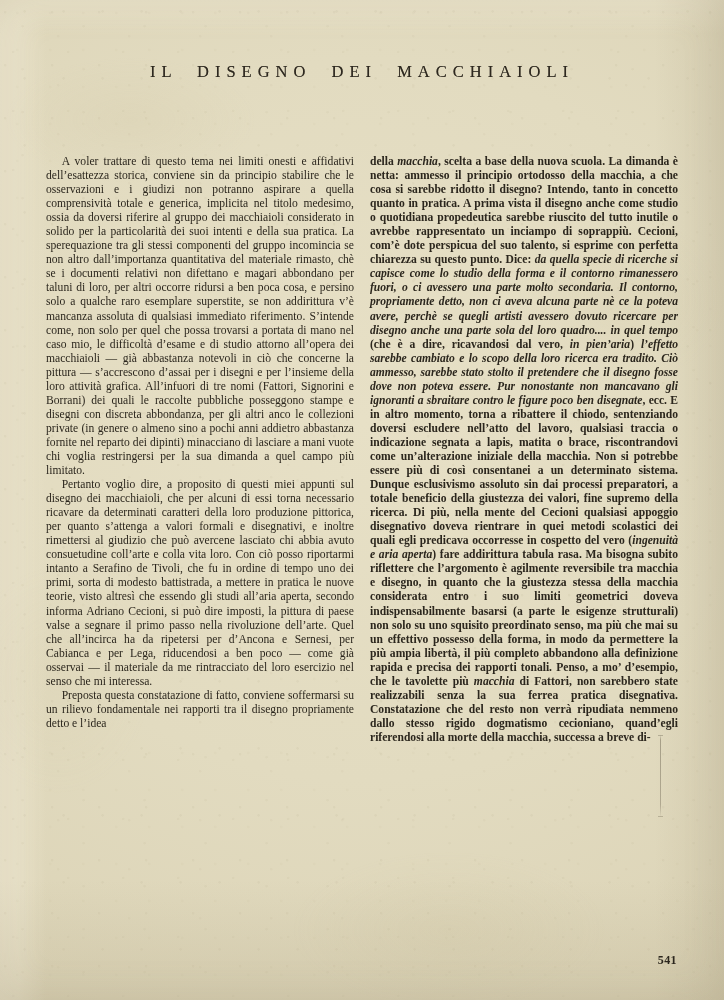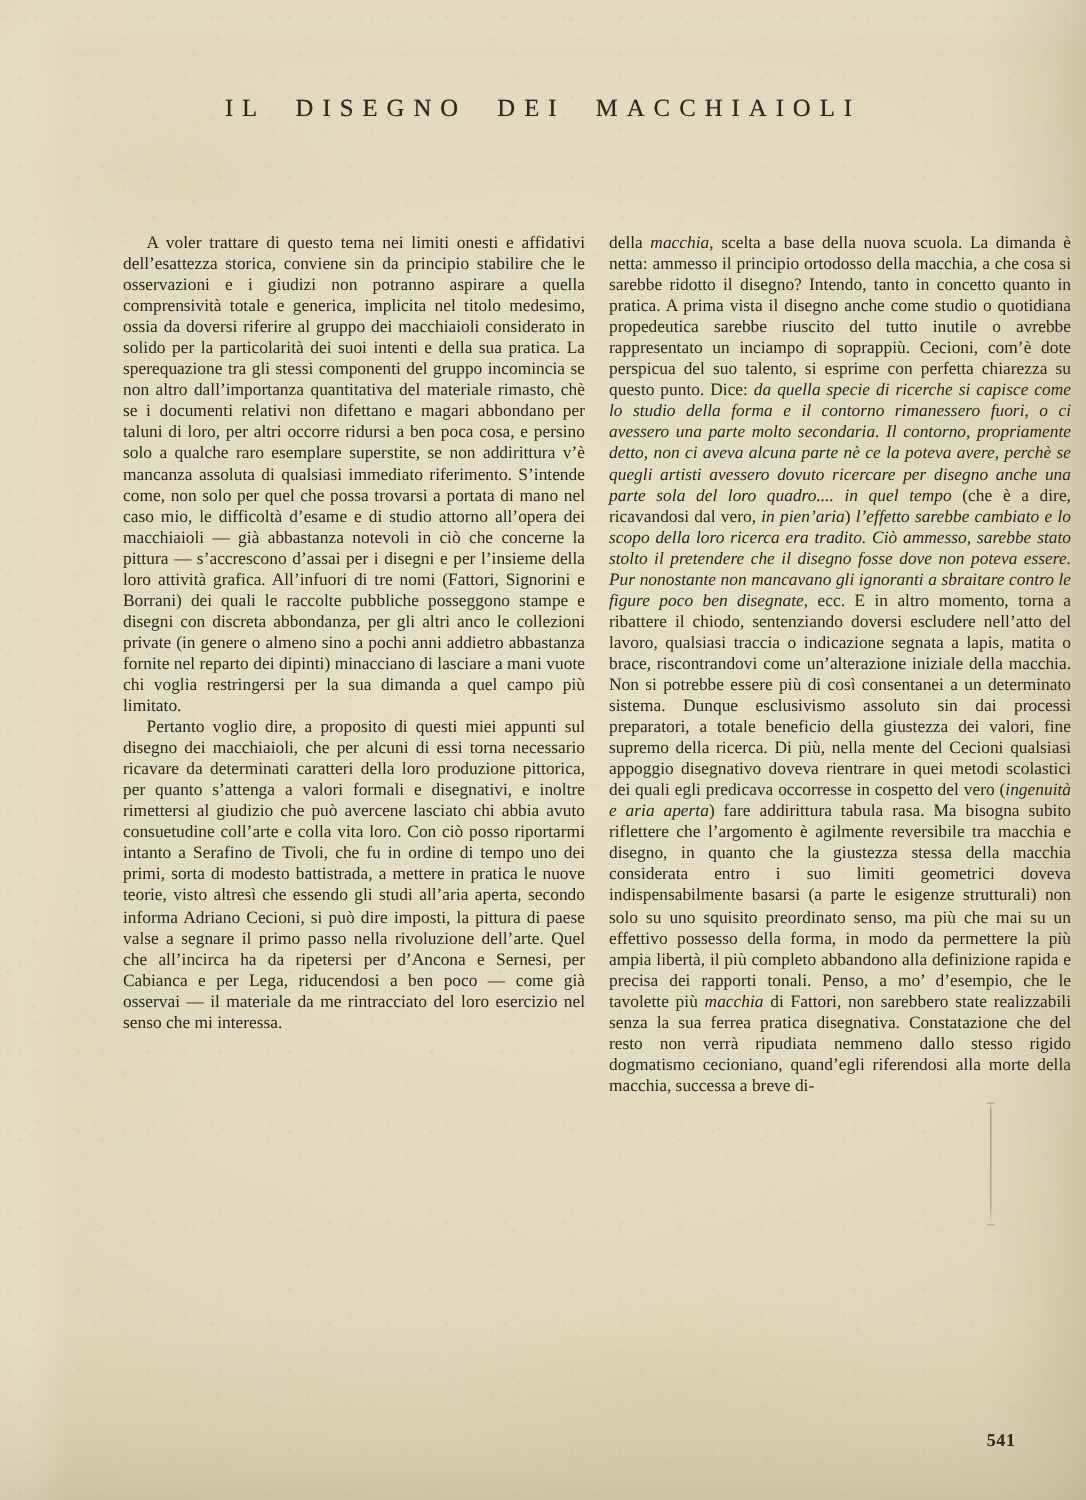--- a/index.html
+++ b/index.html
@@ -97,36 +97,35 @@
 
   
   .columns {
     position: absolute;
     left: 46px;
     top: 155px;
     width: 632px;
     height: 790px;
     display: flex;
     gap: 16px;
-    margin-left: 36px;
   }
   .col {
     width: 309px;
     font-size: 11.6px;
     line-height: 14.05px;
     text-align: justify;
     text-justify: inter-word;
     color: #2b261d;
     hyphens: none;
   }
   .col p {
     margin: 0;
     text-indent: 1.35em;
   }
-  .col p.noindent { text-indent: 0; }
+  .col p.noindent { text-indent: 0; font-weight: bold; }
   .col i, .col em {
     font-style: italic;
   }
   
   .col p { text-align-last: left; }
 
   
   .folio {
     position: absolute;
     right: 47px;
@@ -188,20 +187,21 @@
 
   <div class="content">
 
     <div class="page-title">IL  DISEGNO  DEI  MACCHIAIOLI</div>
 
     <div class="columns">
 
       <div class="col" id="col-left">
           <p><span>A voler trattare di questo tema nei limiti onesti e affidativi dell’esattezza storica, conviene sin da principio stabilire che le osservazioni e i giudizi non potranno aspirare a quella comprensività totale e generica, implicita nel titolo medesimo, ossia da doversi riferire al gruppo dei macchiaioli considerato in solido per la particolarità dei suoi intenti e della sua pratica. La sperequazione tra gli stessi componenti del gruppo incomincia se non altro dall’importanza quantitativa del materiale rimasto, chè se i documenti relativi non difettano e magari abbondano per taluni di loro, per altri occorre ridursi a ben poca cosa, e persino solo a qualche raro esemplare superstite, se non addirittura v’è mancanza assoluta di qualsiasi immediato riferimento. S’intende come, non solo per quel che possa trovarsi a portata di mano nel caso mio, le difficoltà d’esame e di studio attorno all’opera dei macchiaioli — già abbastanza notevoli in ciò che concerne la pittura — s’accrescono d’assai per i disegni e per l’insieme della loro attività grafica. All’infuori di tre nomi (Fattori, Signorini e Borrani) dei quali le raccolte pubbliche posseggono stampe e disegni con discreta abbondanza, per gli altri anco le collezioni private (in genere o almeno sino a pochi anni addietro abbastanza fornite nel reparto dei dipinti) minacciano di lasciare a mani vuote chi voglia restringersi per la sua dimanda a quel campo più limitato.</span></p>
           <p><span>Pertanto voglio dire, a proposito di questi miei appunti sul disegno dei macchiaioli, che per alcuni di essi torna necessario ricavare da determinati caratteri della loro produzione pittorica, per quanto s’attenga a valori formali e disegnativi, e inoltre rimettersi al giudizio che può avercene lasciato chi abbia avuto consuetudine coll’arte e colla vita loro. Con ciò posso riportarmi intanto a Serafino de Tivoli, che fu in ordine di tempo uno dei primi, sorta di modesto battistrada, a mettere in pratica le nuove teorie, visto altresì che essendo gli studi all’aria aperta, secondo informa Adriano Cecioni, si può dire imposti, la pittura di paese valse a segnare il primo passo nella rivoluzione dell’arte. Quel che all’incirca ha da ripetersi per d’Ancona e Sernesi, per Cabianca e per Lega, riducendosi a ben poco — come già osservai — il materiale da me rintracciato del loro esercizio nel senso che mi interessa.</span></p>
+          <p><span>Preposta questa constatazione di fatto, conviene soffermarsi su un rilievo fondamentale nei rapporti tra il disegno propriamente detto e l’idea</span></p>
         </div>
       <div class="col" id="col-right">
           <p class="noindent"><span>della </span><i>macchia</i><span>, scelta a base della nuova scuola. La dimanda è netta: ammesso il principio ortodosso della macchia, a che cosa si sarebbe ridotto il disegno? Intendo, tanto in concetto quanto in pratica. A prima vista il disegno anche come studio o quotidiana propedeutica sarebbe riuscito del tutto inutile o avrebbe rappresentato un inciampo di soprappiù. Cecioni, com’è dote perspicua del suo talento, si esprime con perfetta chiarezza su questo punto. Dice: </span><i>da quella specie di ricerche si capisce come lo studio della forma e il contorno rimanessero fuori, o ci avessero una parte molto secondaria. Il contorno, propriamente detto, non ci aveva alcuna parte nè ce la poteva avere, perchè se quegli artisti avessero dovuto ricercare per disegno anche una parte sola del loro quadro.... in quel tempo </i><span>(che è a dire, ricavandosi dal vero, </span><i>in pien’aria</i><span>) </span><i>l’effetto sarebbe cambiato e lo scopo della loro ricerca era tradito. Ciò ammesso, sarebbe stato stolto il pretendere che il disegno fosse dove non poteva essere. Pur nonostante non mancavano gli ignoranti a sbraitare contro le figure poco ben disegnate</i><span>, ecc. E in altro momento, torna a ribattere il chiodo, sentenziando doversi escludere nell’atto del lavoro, qualsiasi traccia o indicazione segnata a lapis, matita o brace, riscontrandovi come un’alterazione iniziale della macchia. Non si potrebbe essere più di così consentanei a un determinato sistema. Dunque esclusivismo assoluto sin dai processi preparatori, a totale beneficio della giustezza dei valori, fine supremo della ricerca. Di più, nella mente del Cecioni qualsiasi appoggio disegnativo doveva rientrare in quei metodi scolastici dei quali egli predicava occorresse in cospetto del vero (</span><i>ingenuità e aria aperta</i><span>) fare addirittura tabula rasa. Ma bisogna subito riflettere che l’argomento è agilmente reversibile tra macchia e disegno, in quanto che la giustezza stessa della macchia considerata entro i suo limiti geometrici doveva indispensabilmente basarsi (a parte le esigenze strutturali) non solo su uno squisito preordinato senso, ma più che mai su un effettivo possesso della forma, in modo da permettere la più ampia libertà, il più completo abbandono alla definizione rapida e precisa dei rapporti tonali. Penso, a mo’ d’esempio, che le tavolette più </span><i>macchia</i><span> di Fattori, non sarebbero state realizzabili senza la sua ferrea pratica disegnativa. Constatazione che del resto non verrà ripudiata nemmeno dallo stesso rigido dogmatismo cecioniano, quand’egli riferendosi alla morte della macchia, successa a breve di-</span></p>
         </div>
 
     </div>
 
     <div class="margin-mark"></div>
 
     <div class="folio">541</div>

